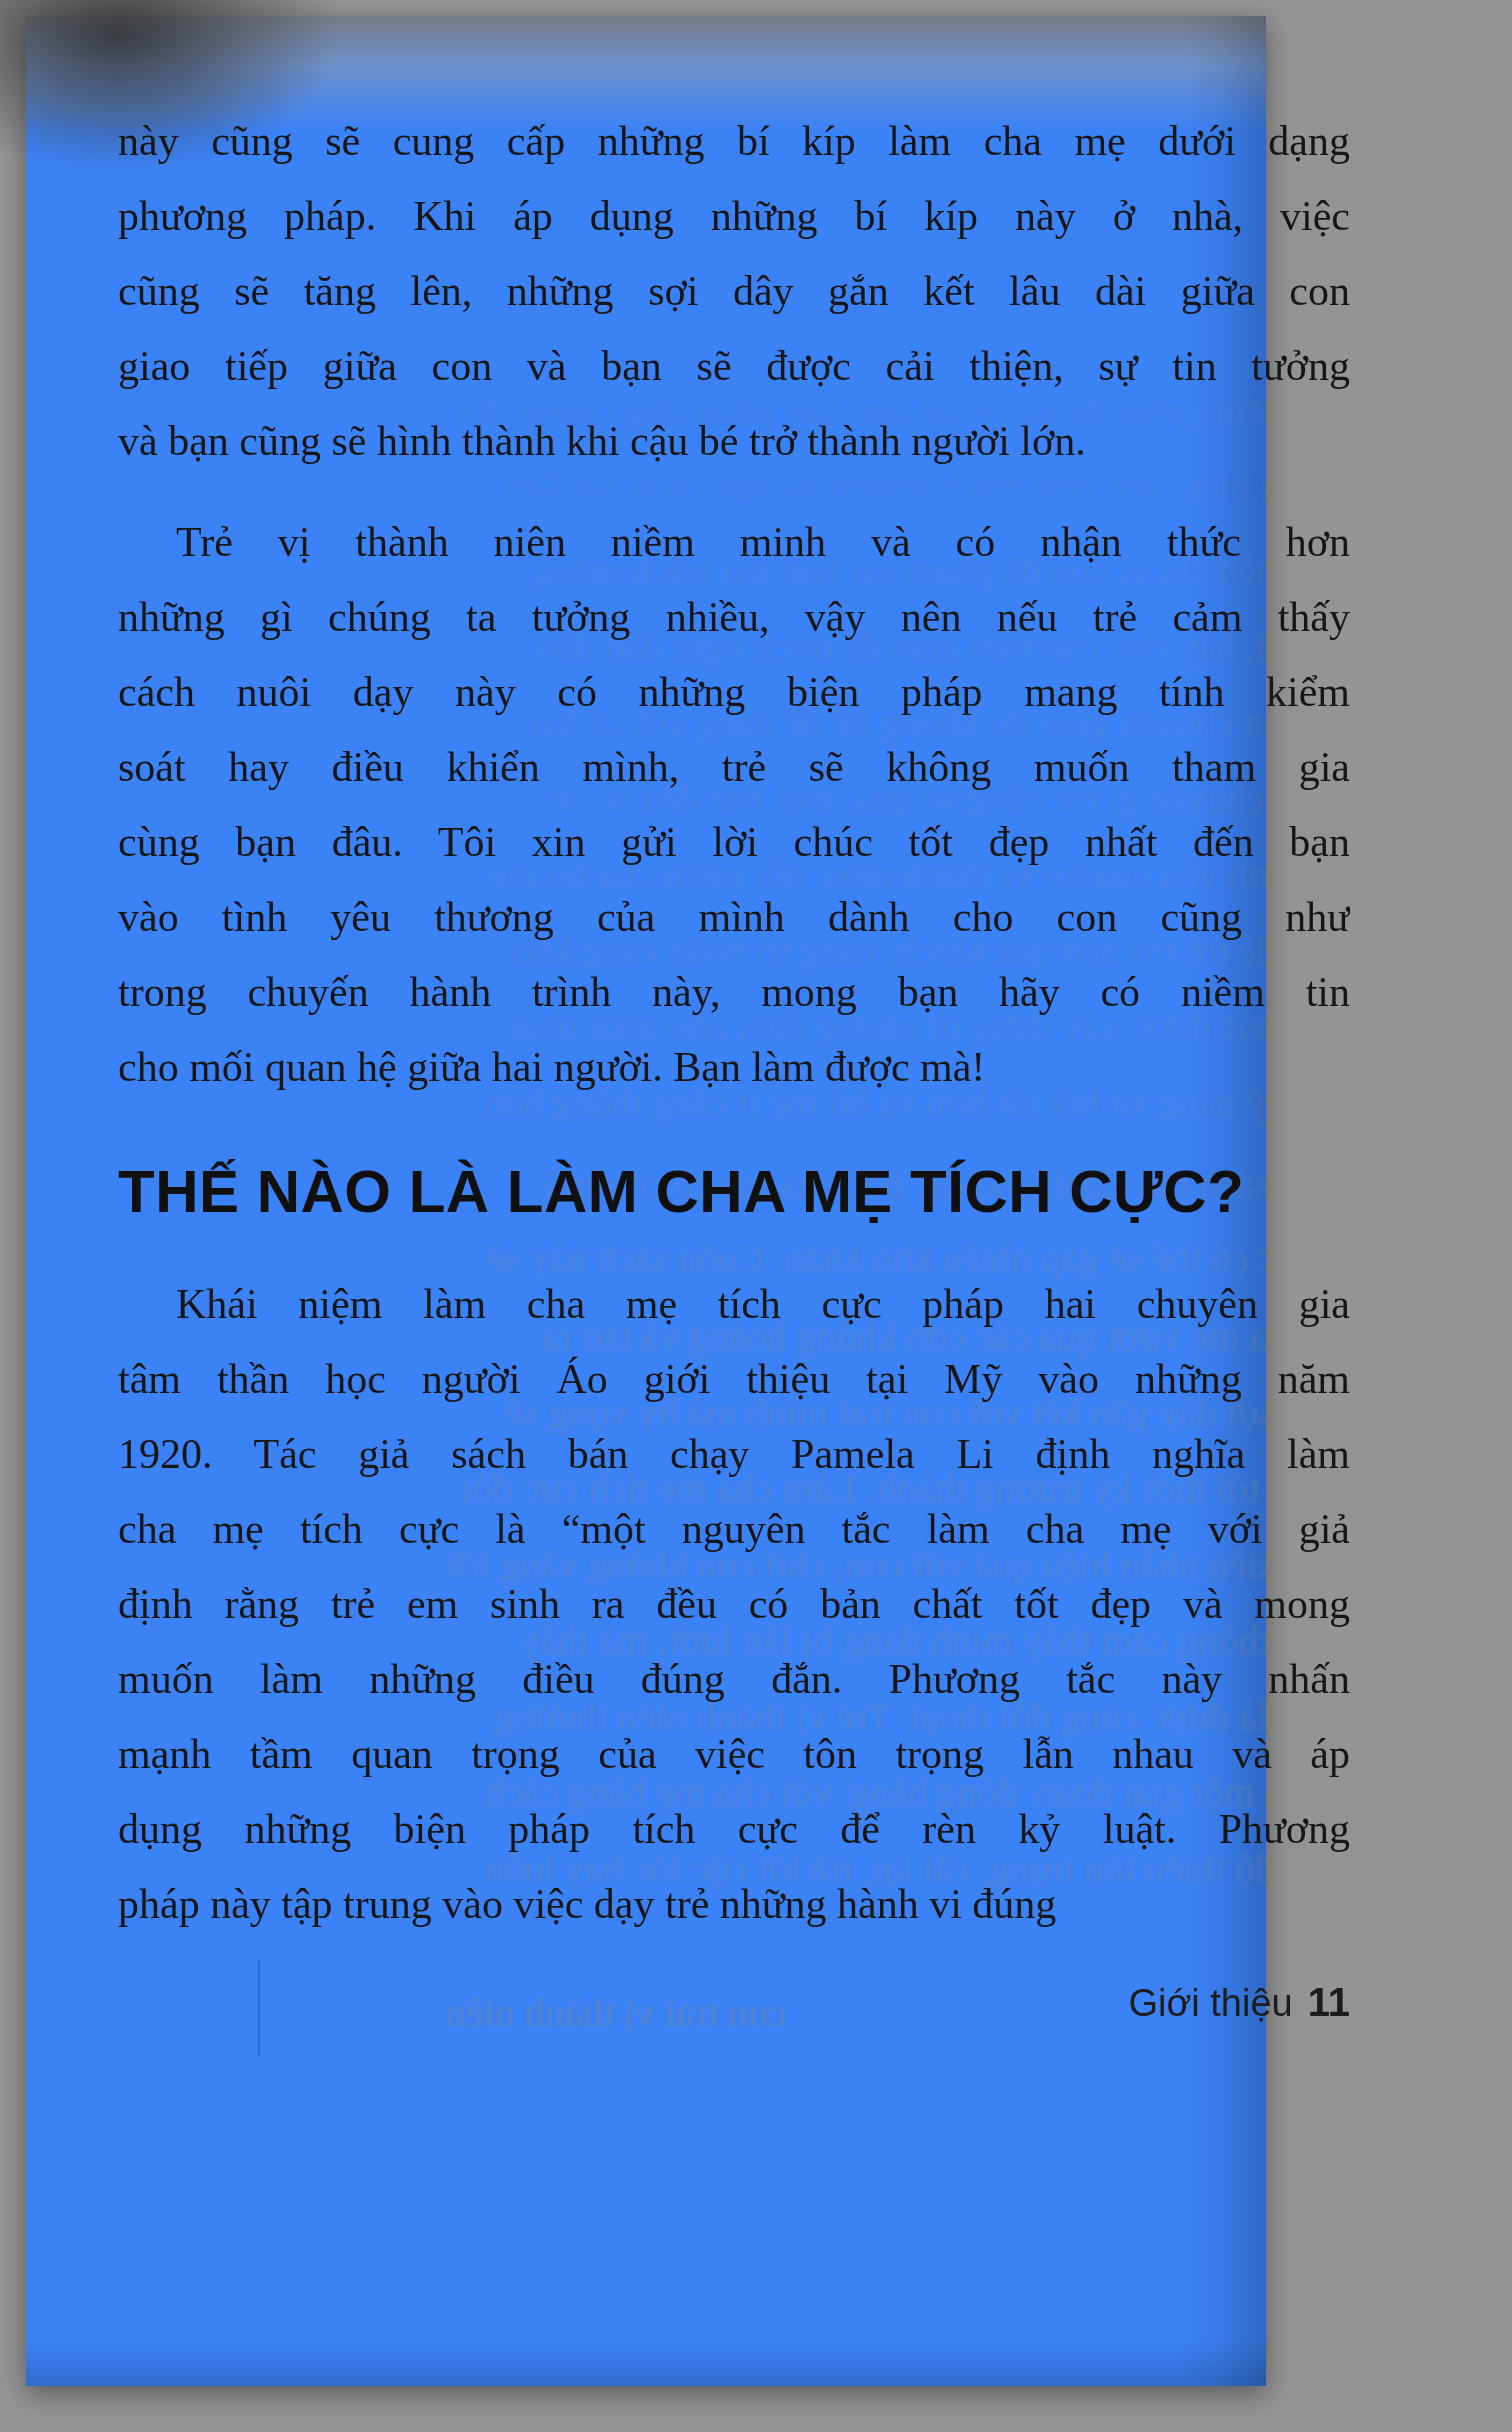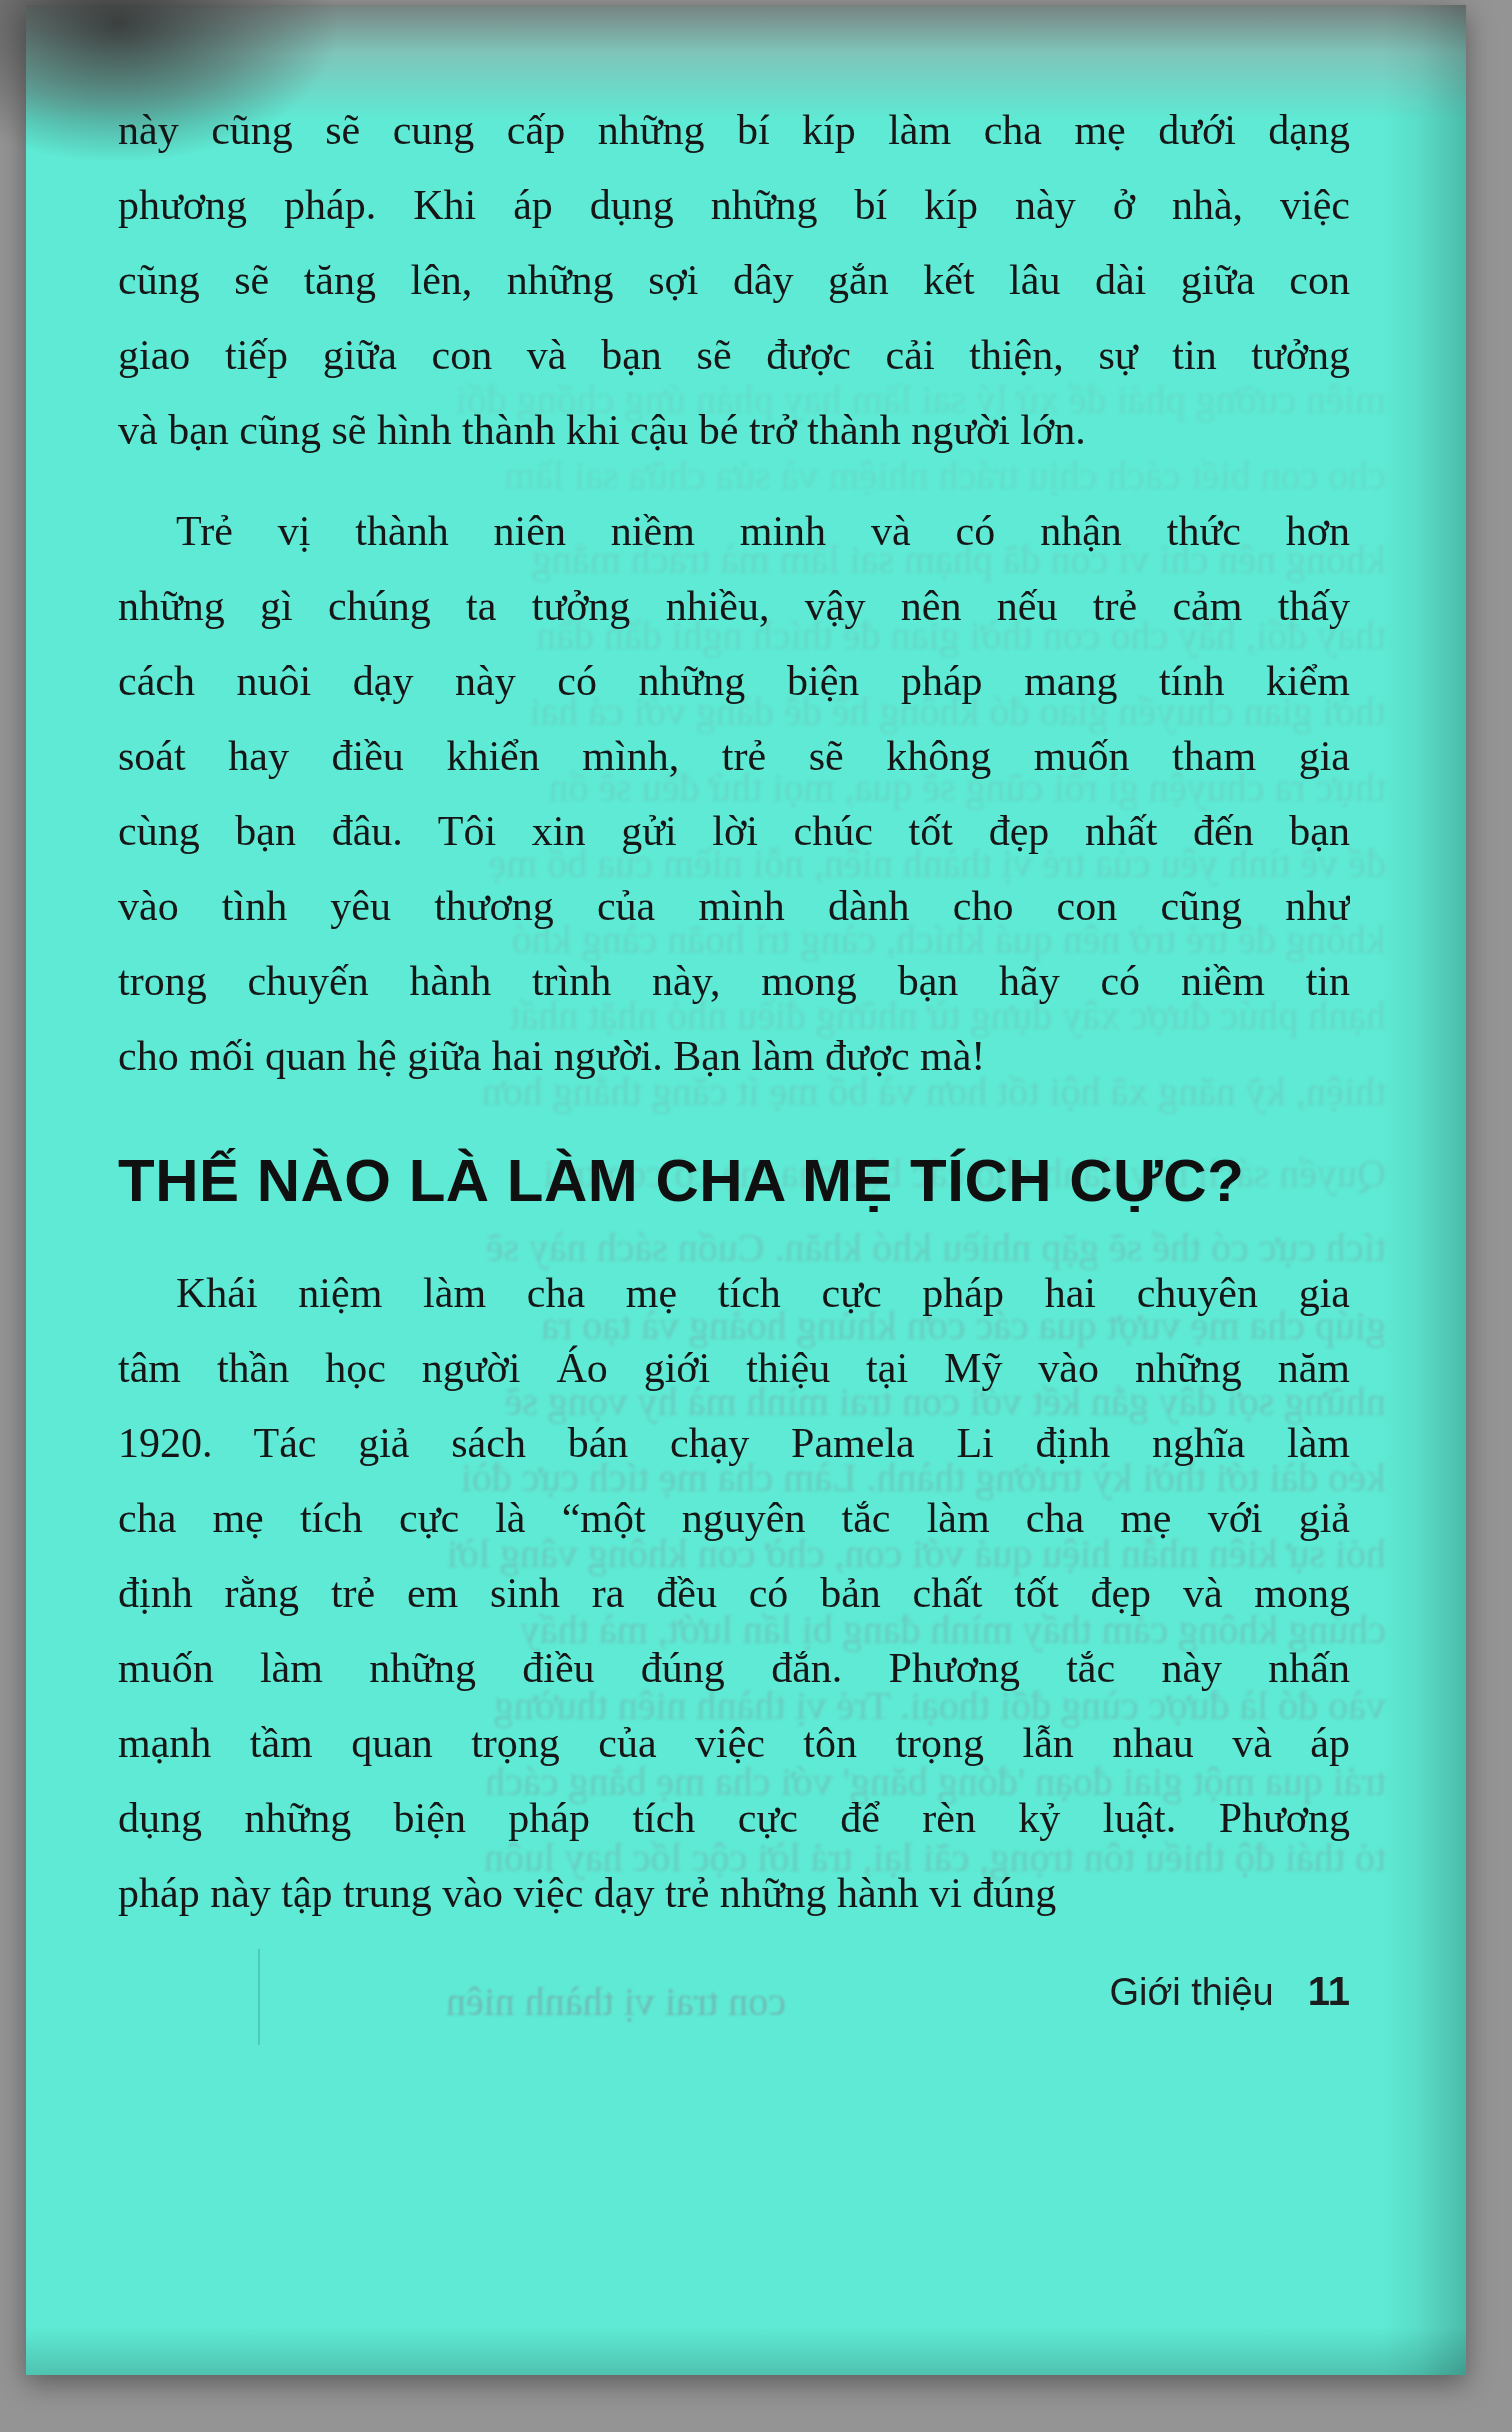--- a/index.html
+++ b/index.html
@@ -6,23 +6,23 @@
   html, body { width:1512px; height:2432px; }
   body {
     position:relative;
     background:#949494;
     font-family:"Liberation Serif","DejaVu Serif",serif;
     overflow:hidden;
   }
 
   
   .page {
-    position:absolute; left:26px; top:5px;
-    width:1440px; height:2370px;
-    background:#5eead4;
+    position:absolute; left:26px; top:16px;
+    width:1240px; height:2370px;
+    background:#3b82f6;
     box-shadow:0 8px 26px rgba(0,0,0,0.38);
   }
   .top-shade {
     position:absolute; left:0; top:0; width:100%; height:115px;
     background:linear-gradient(180deg, rgba(122,122,122,0.92) 0%, rgba(160,160,160,0.5) 42%, rgba(246,245,241,0) 100%);
   }
   .corner-blob {
     position:absolute; left:-30px; top:-45px; width:340px; height:200px;
     background:radial-gradient(ellipse at 36% 32%, rgba(48,48,48,0.85) 0%, rgba(70,70,70,0.45) 42%, rgba(0,0,0,0) 72%);
   }
@@ -72,21 +72,21 @@
   }
   .para.after-heading { margin-top:46px; }
 
   .footer {
     position:absolute; left:92px; top:1964px; width:1232px;
     text-align:right; z-index:2;
     font-family:"Liberation Sans","DejaVu Sans",sans-serif;
     color:#1c1c1c;
   }
   .footer .section { font-size:38px; }
-  .footer .num { font-size:40px; font-weight:bold; margin-left:34px; }
+  .footer .num { font-size:40px; font-weight:bold; margin-left:15px; }
 </style>
 </head>
 <body>
 
 <div class="page">
 
   <div class="ghost-layer">
     <div class="gline" style="top:360px; opacity:.13">miễn cưỡng phải để xử lý sai lầm hay phản ứng chống đối</div>
     <div class="gline" style="top:436px; opacity:.13">cho con biết cách chịu trách nhiệm và sửa chữa sai lầm</div>
     <div class="gline" style="top:520px; opacity:.17">không nên chỉ vì con đã phạm sai lầm mà trách mắng</div>

